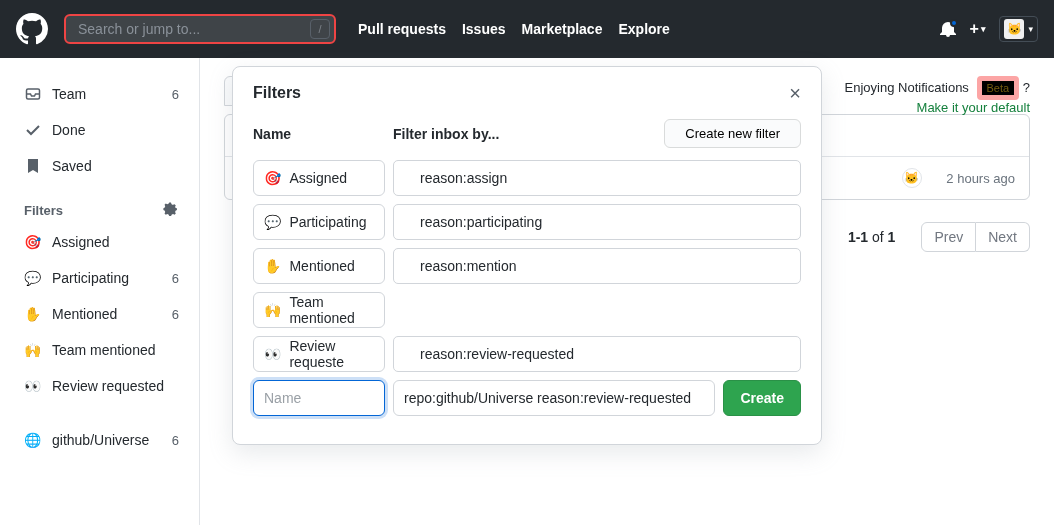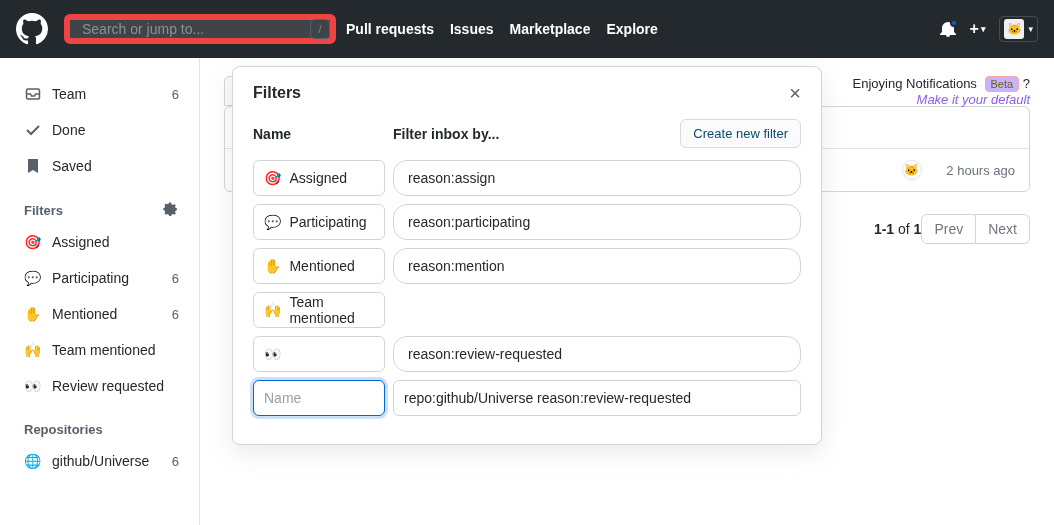--- a/index.html
+++ b/index.html
@@ -3,24 +3,24 @@
 <meta charset="utf-8">
 <style>
 * { box-sizing: border-box; margin: 0; padding: 0; }
 html, body { width: 1054px; height: 525px; overflow: hidden; }
 body { font-family: -apple-system, BlinkMacSystemFont, "Segoe UI", Helvetica, Arial, sans-serif; font-size: 14px; color: #24292e; background: #fff; }
 
 
 .gh-header { height: 58px; background: #24292e; display: flex; align-items: center; padding: 0 16px; color: #fff; }
 .gh-logo { width: 32px; height: 32px; fill: #fff; }
 .search-wrap { position: relative; margin-left: 16px; }
-.search-input { width: 272px; height: 30px; background: #3f4448; border: 6px solid #ef4444; border-radius: 6px; padding: 0 12px; color: #fff; font-size: 14px; }
+.search-input { width: 272px; height: 30px; background: #3f4448; border: 2px solid #ef4444; border-radius: 6px; padding: 0 12px; color: #fff; font-size: 14px; }
 .search-input::placeholder { color: #8a9199; }
 .slash { position: absolute; right: 6px; top: 5px; width: 20px; height: 20px; border: 1px solid #586069; border-radius: 4px; color: #7b8187; font-size: 11px; display: flex; align-items: center; justify-content: center; }
-.nav-links { display: flex; margin-left: 10px; gap: 16px; }
+.nav-links { display: flex; margin-left: 22px; gap: 16px; }
 .nav-link { color: #fff; font-weight: 600; font-size: 14px; text-decoration: none; }
 .header-right { margin-left: auto; display: flex; align-items: center; gap: 14px; }
 .bell { width: 16px; height: 16px; fill: #fff; position: relative; }
 .bell-dot { position: absolute; top: -2px; right: -2px; width: 8px; height: 8px; background: #0366d6; border-radius: 50%; border: 2px solid #24292e; }
 .plus { color: #fff; font-size: 16px; font-weight: 600; display: flex; align-items: center; }
 .plus .caret { font-size: 9px; margin-left: 2px; }
 .avatar-menu { display: flex; align-items: center; border: 1px solid #444d56; border-radius: 4px; padding: 2px 4px; }
 .avatar-sq { width: 20px; height: 20px; background: #f0f0f0; border-radius: 3px; display:flex; align-items:center; justify-content:center; font-size:12px; }
 .avatar-menu .caret { font-size: 9px; color: #fff; margin-left: 4px; }
 
@@ -32,50 +32,50 @@
 .sb-item .count { margin-left: auto; color: #586069; font-size: 13px; }
 .sb-section { margin-top: 18px; }
 .sb-header { display: flex; align-items: center; padding: 0 10px; color: #586069; font-weight: 600; font-size: 13px; margin-bottom: 6px; }
 .sb-header .gear { margin-left: auto; fill: #586069; width: 16px; height: 16px; }
 .emoji { width: 18px; display:inline-flex; justify-content:center; margin-right: 10px; }
 
 .content { flex: 1; padding: 18px 24px 10px 24px; }
 .tabs-row { display: flex; align-items: flex-start; }
 .tab-all { border: 1px solid #d1d5da; background: #fafbfc; border-radius: 6px 6px 0 0; padding: 6px 14px; font-weight: 600; font-size: 14px; }
 .enjoy { margin-left: auto; text-align: right; font-size: 13px; color: #24292e; }
-.beta { display: inline-block; border: 1px solid #fca5a5; background: #c4b5fd; color: #735c0f; font-size: 11px; padding: 1px 5px; border-radius: 4px; margin-left: 4px; }
-.make-default { color: #8b5cf6; text-decoration: none; display: block; font-style: italic; }
+.beta { display: inline-block; border: 5px solid #fca5a5; background: #000000; color: #735c0f; font-size: 11px; padding: 1px 5px; border-radius: 4px; margin-left: 4px; }
+.make-default { color: #15803d; text-decoration: none; display: block; }
 
 .list-box { border: 1px solid #d1d5da; border-radius: 6px; margin-top: -1px; }
 .list-row { display: flex; align-items: center; height: 42px; padding: 0 14px; border-bottom: 1px solid #e1e4e8; }
 .list-row:last-child { border-bottom: none; }
 .list-row input[type=checkbox] { margin-right: 10px; }
 .row-avatar { margin-left: auto; width: 20px; height: 20px; background: #fff; border-radius: 50%; border: 1px solid #e1e4e8; display:flex; align-items:center; justify-content:center; font-size:12px; margin-right: 24px; }
 .row-time { color: #6a737d; font-size: 13px; }
 
 .pager { display: flex; align-items: center; justify-content: flex-end; margin-top: 22px; gap: 0; }
-.pager-info { color: #24292e; font-size: 14px; margin-right: 0; }
+.pager-info { color: #24292e; font-size: 14px; margin-right: 26px; }
 .pager-btn { border: 1px solid #d1d5da; background: #fff; color: #717780; padding: 6px 12px; font-size: 14px; border-radius: 6px 0 0 6px; }
 .pager-btn + .pager-btn { border-radius: 0 6px 6px 0; border-left: none; }
 
 
 .modal-overlay { position: absolute; inset: 58px 0 0 0; display:flex; align-items:flex-start; justify-content:center; pointer-events: none; }
 .modal { margin-top: 8px; width: 590px; background: #fff; border: 1px solid #d1d5da; border-radius: 8px; box-shadow: 0 8px 24px rgba(140,149,159,0.2); pointer-events: auto; }
 .modal-head { display: flex; align-items: center; padding: 16px 20px; }
 .modal-title { font-weight: 600; font-size: 16px; }
 .modal-close { margin-left: auto; background: none; border: none; font-size: 20px; color: #586069; cursor: pointer; line-height: 1; }
 .modal-body { padding: 0 20px 20px 20px; }
 .col-headers { display: flex; align-items: center; margin-bottom: 12px; }
 .col-headers .col-name { width: 140px; font-weight: 600; }
 .col-headers .col-filter { font-weight: 600; }
-.create-filter-btn { margin-left: auto; background: #fafbfc; border: 1px solid #d9dbdb; color: #0c4a6e; padding: 6px 12px; border-radius: 6px; font-size: 13px; }
+.create-filter-btn { margin-left: auto; background: #fafbfc; border: 1px solid #d9dbdb; color: #000000; padding: 6px 20px; border-radius: 6px; font-size: 13px; }
 .filter-row { display: flex; gap: 8px; margin-bottom: 8px; }
 .name-box { width: 132px; height: 36px; border: 1px solid #d1d5da; border-radius: 6px; display: flex; align-items: center; padding: 0 10px; font-size: 14px; color: #24292e; background: #fff; }
 .name-box .e { margin-right: 8px; }
-.query-box { flex: 1; height: 36px; border: 1px solid #d1d5da; border-radius: 14px; display: flex; align-items: center; padding: 0 14px; font-size: 14px; color: #24292e; background: #fff; }
+.query-box { flex: 1; height: 36px; border: 1px solid #d1d5da; border-radius: 5px; display: flex; align-items: center; padding: 0 26px; font-size: 14px; color: #24292e; background: #fff; }
 .name-input { width: 132px; height: 36px; border: 1px solid #0366d6; box-shadow: 0 0 0 3px rgba(3,102,214,0.2); border-radius: 6px; padding: 0 10px; font-size: 14px; color: #24292e; outline: none; }
 .name-input::placeholder { color: #9aa0a6; }
 .query-input { flex: 1; height: 36px; border: 1px solid #d1d5da; border-radius: 6px; padding: 0 10px; font-size: 14px; color: #24292e; outline: none; }
 .create-btn { height: 36px; background: #2ea44f; border: 1px solid #2a9147; color: #fff; font-weight: 600; padding: 0 16px; border-radius: 6px; font-size: 14px; }
 
 svg { display: block; }
 </style>
 </head>
 <body>
 
@@ -164,23 +164,20 @@
         <span class="emoji">🙌</span>
         <span>Team mentioned</span>
       </div>
       <div class="sb-item">
         <span class="emoji">👀</span>
         <span>Review requested</span>
       </div>
     </div>
 
     <div class="sb-section">
-      <div class="sb-header">
-        <span>Repositories</span>
-      </div>
       <div class="sb-item">
         <span class="emoji">🌐</span>
         <span>github/Universe</span>
         <span class="count">6</span>
       </div>
     </div>
   </aside>
 
   <section class="content">
     <div class="tabs-row">
@@ -248,23 +245,25 @@
       </div>
       <div class="filter-row">
         <div class="name-box">
             <span class="e">🙌</span>
             <span>Team mentioned</span>
           </div>
       </div>
       <div class="filter-row">
         <div class="name-box">
             <span class="e">👀</span>
+            <span>Review requeste</span>
           </div>
         <div class="query-box">reason:review-requested</div>
       </div>
 
       <div class="filter-row">
         <input class="name-input" placeholder="Name" style="">
         <input class="query-input" value="repo:github/Universe reason:review-requested" style="">
+        <button class="create-btn">Create</button>
       </div>
     </div>
   </div>
 </div>
 
 </body></html>

